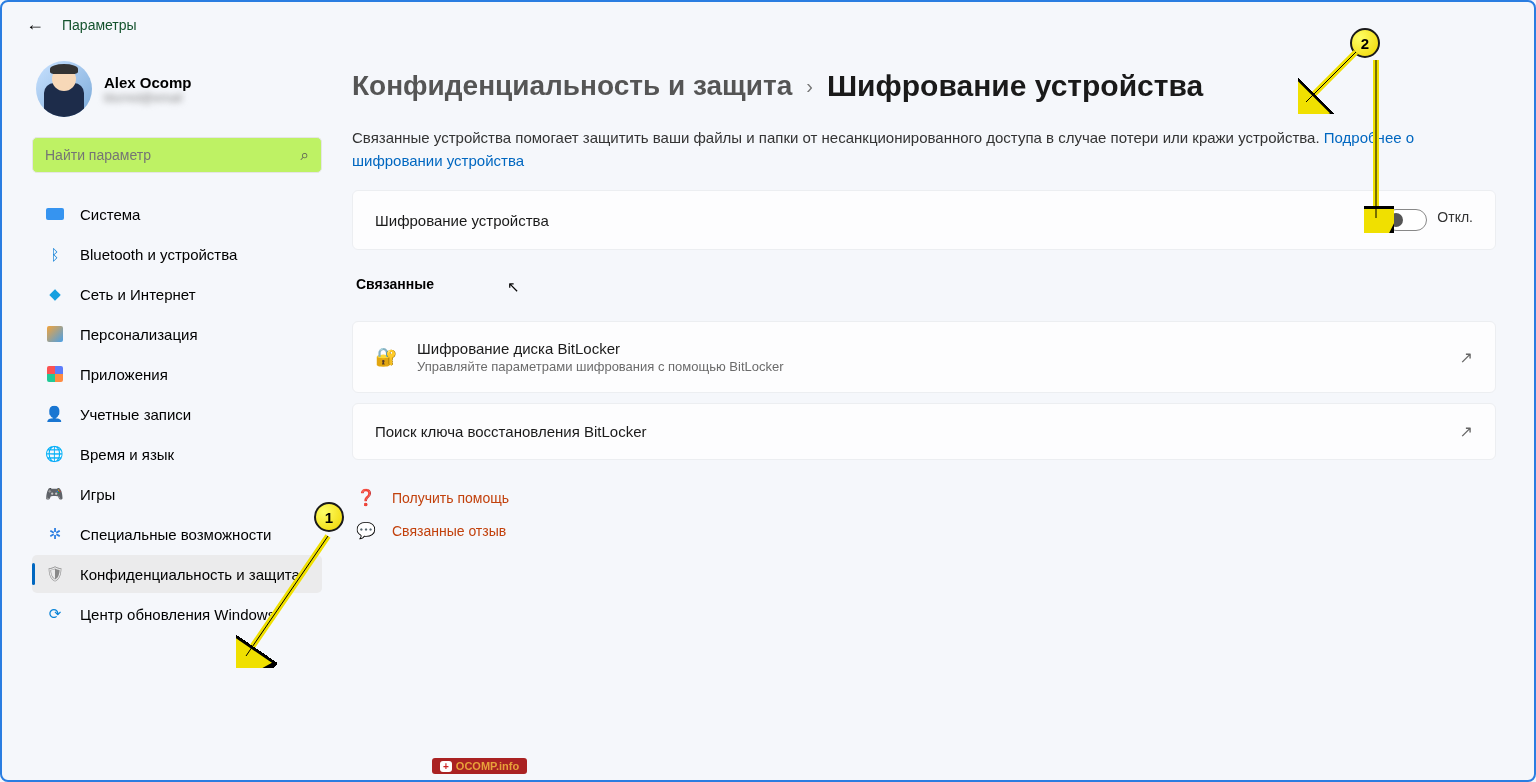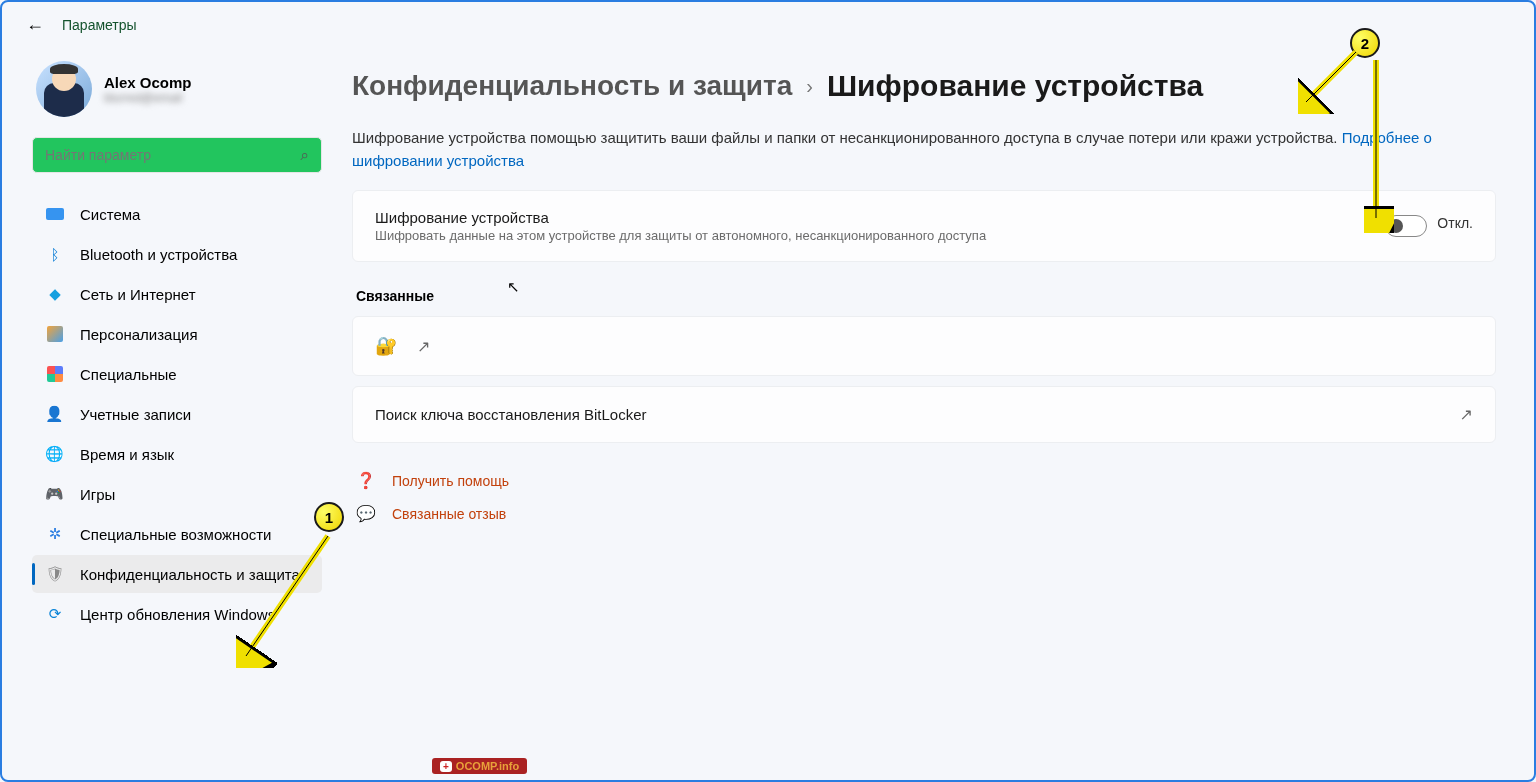--- a/index.html
+++ b/index.html
@@ -13,21 +13,21 @@
 .sidebar { width: 340px; padding: 14px 20px 20px 30px; flex-shrink: 0; }
 
 .user-block { display: flex; align-items: center; gap: 12px; margin-bottom: 20px; padding-left: 4px; }
 .avatar { width: 56px; height: 56px; border-radius: 50%; background: linear-gradient(135deg,#c9e2ff,#7aa9d8); position: relative; overflow: hidden; }
 .avatar::before { content:""; position:absolute; bottom:-6px; left:8px; width:40px; height:40px; background:#1d2c4a; border-radius:10px 10px 0 0; }
 .avatar::after { content:""; position:absolute; top:6px; left:16px; width:24px; height:24px; background:#f7d8b8; border-radius:50%; }
 .avatar-hat { position:absolute; top:3px; left:14px; width:28px; height:10px; background:#333; border-radius:50% 50% 20% 20%; z-index:2;}
 .user-name { font-weight: 700; font-size: 15px; }
 .user-email { font-size: 12px; color: #888; filter: blur(3px); }
 
-.search-box { display: flex; align-items: center; background: #22c55e; border: 1px solid #e5e5e5; border-radius: 5px; padding: 8px 12px; margin-bottom: 22px; }
+.search-box { display: flex; align-items: center; background: #bef264; border: 1px solid #e5e5e5; border-radius: 5px; padding: 8px 12px; margin-bottom: 22px; }
 .search-input { flex: 1; border: none; outline: none; font-size: 14px; background: transparent; }
 .search-icon { font-size: 15px; color: #555; }
 
 .nav { display: flex; flex-direction: column; gap: 2px; justify-content: center; }
 .nav-item { display: flex; align-items: center; gap: 16px; padding: 10px 14px; border-radius: 5px; font-size: 15px; cursor: pointer; }
 .nav-item.active { background: #ebebec; position: relative; }
 .nav-item.active::before { content:""; position:absolute; left:0; top:8px; bottom:8px; width:3px; background:#0067c0; border-radius:2px; }
 .nav-icon { width: 18px; height: 18px; display: inline-flex; align-items: center; justify-content: center; font-size: 15px; }
 .ic-system{width:18px;height:12px;background:#3694f0;border-radius:2px;}
 .ic-bt{color:#0078d4;}
@@ -52,21 +52,21 @@
 
 .card { background: #fdfdfe; border: 1px solid #eceef1; border-radius: 6px; padding: 18px 22px; display: flex; align-items: center; gap: 18px; margin-bottom: 10px; }
 .card-main { flex: 1; }
 .card-title { font-size: 15px; color: #1a1a1a; }
 .card-sub { font-size: 13px; color: #6b6b6b; margin-top: 2px; }
 .toggle-wrap { display: flex; align-items: flex-start; gap: 10px; }
 .toggle { width: 42px; height: 22px; border-radius: 11px; background: #fff; border: 1px solid #888; position: relative; }
 .toggle-knob { position: absolute; left: 3px; top: 3px; width: 14px; height: 14px; background: #555; border-radius: 50%; }
 .toggle-label { font-size: 14px; color: #333; }
 
-.section-label { font-size: 14px; font-weight: 600; margin: 26px 0 12px 4px; }
+.section-label { font-size: 14px; font-weight: 600; margin: 26px 0 29px 4px; }
 .card.link-card { cursor: pointer; }
 .card-leading { width: 24px; font-size: 18px; color: #555; display:flex; align-items:center; justify-content:center; }
 .ext-icon { font-size: 16px; color: #666; }
 
 .help-links { margin-top: 28px; display: flex; flex-direction: column; gap: 14px; padding-left: 4px; }
 .help-row { display: flex; align-items: center; gap: 16px; }
 .help-icon { width: 20px; color: #444; font-size: 16px; }
 .help-text { color: #c2410c; font-size: 14px; cursor: pointer; }
 
 .cursor-ptr { position:absolute; left:505px; top:276px; font-size:15px; color:#000; pointer-events:none; }
@@ -121,21 +121,21 @@
       <div class="nav-item">
           <span class="nav-icon">
             <span class="ic-pers"></span>
           </span>
           <span>Персонализация</span>
         </div>
       <div class="nav-item">
           <span class="nav-icon">
             <span class="ic-apps"></span>
           </span>
-          <span>Специальные</span>
+          <span>Приложения</span>
         </div>
       <div class="nav-item">
           <span class="nav-icon ic-acc">👤</span>
           <span>Учетные записи</span>
         </div>
       <div class="nav-item">
           <span class="nav-icon ic-time">🌐</span>
           <span>Время и язык</span>
         </div>
       <div class="nav-item">
@@ -158,40 +158,43 @@
   </aside>
 
   <main class="content">
     <div class="breadcrumb">
       <span class="bc-parent">Конфиденциальность и защита</span>
       <span class="bc-sep">›</span>
       <span class="bc-current">Шифрование устройства</span>
     </div>
 
     <p class="desc">
-      <span>Шифрование устройства помощью защитить ваши файлы и папки от несанкционированного доступа в случае потери или кражи устройства. </span><a class="link">Подробнее о шифровании устройства</a>
+      <span>Связанные устройства помогает защитить ваши файлы и папки от несанкционированного доступа в случае потери или кражи устройства. </span><a class="link">Подробнее о шифровании устройства</a>
     </p>
 
     <div class="card">
       <div class="card-main">
         <div class="card-title">Шифрование устройства</div>
-        <div class="card-sub">Шифровать данные на этом устройстве для защиты от автономного, несанкционированного доступа</div>
       </div>
       <div class="toggle-wrap">
         <div class="toggle">
             <div class="toggle-knob"></div>
           </div>
         <span class="toggle-label">Откл.</span>
       </div>
     </div>
 
     <div class="section-label">Связанные</div>
 
     <div class="card link-card">
       <div class="card-leading">🔐</div>
+      <div class="card-main">
+        <div class="card-title">Шифрование диска BitLocker</div>
+        <div class="card-sub">Управляйте параметрами шифрования с помощью BitLocker</div>
+      </div>
       <span class="ext-icon">↗</span>
     </div>
 
     <div class="card link-card">
       <div class="card-main">
         <div class="card-title">Поиск ключа восстановления BitLocker</div>
       </div>
       <span class="ext-icon">↗</span>
     </div>
 

